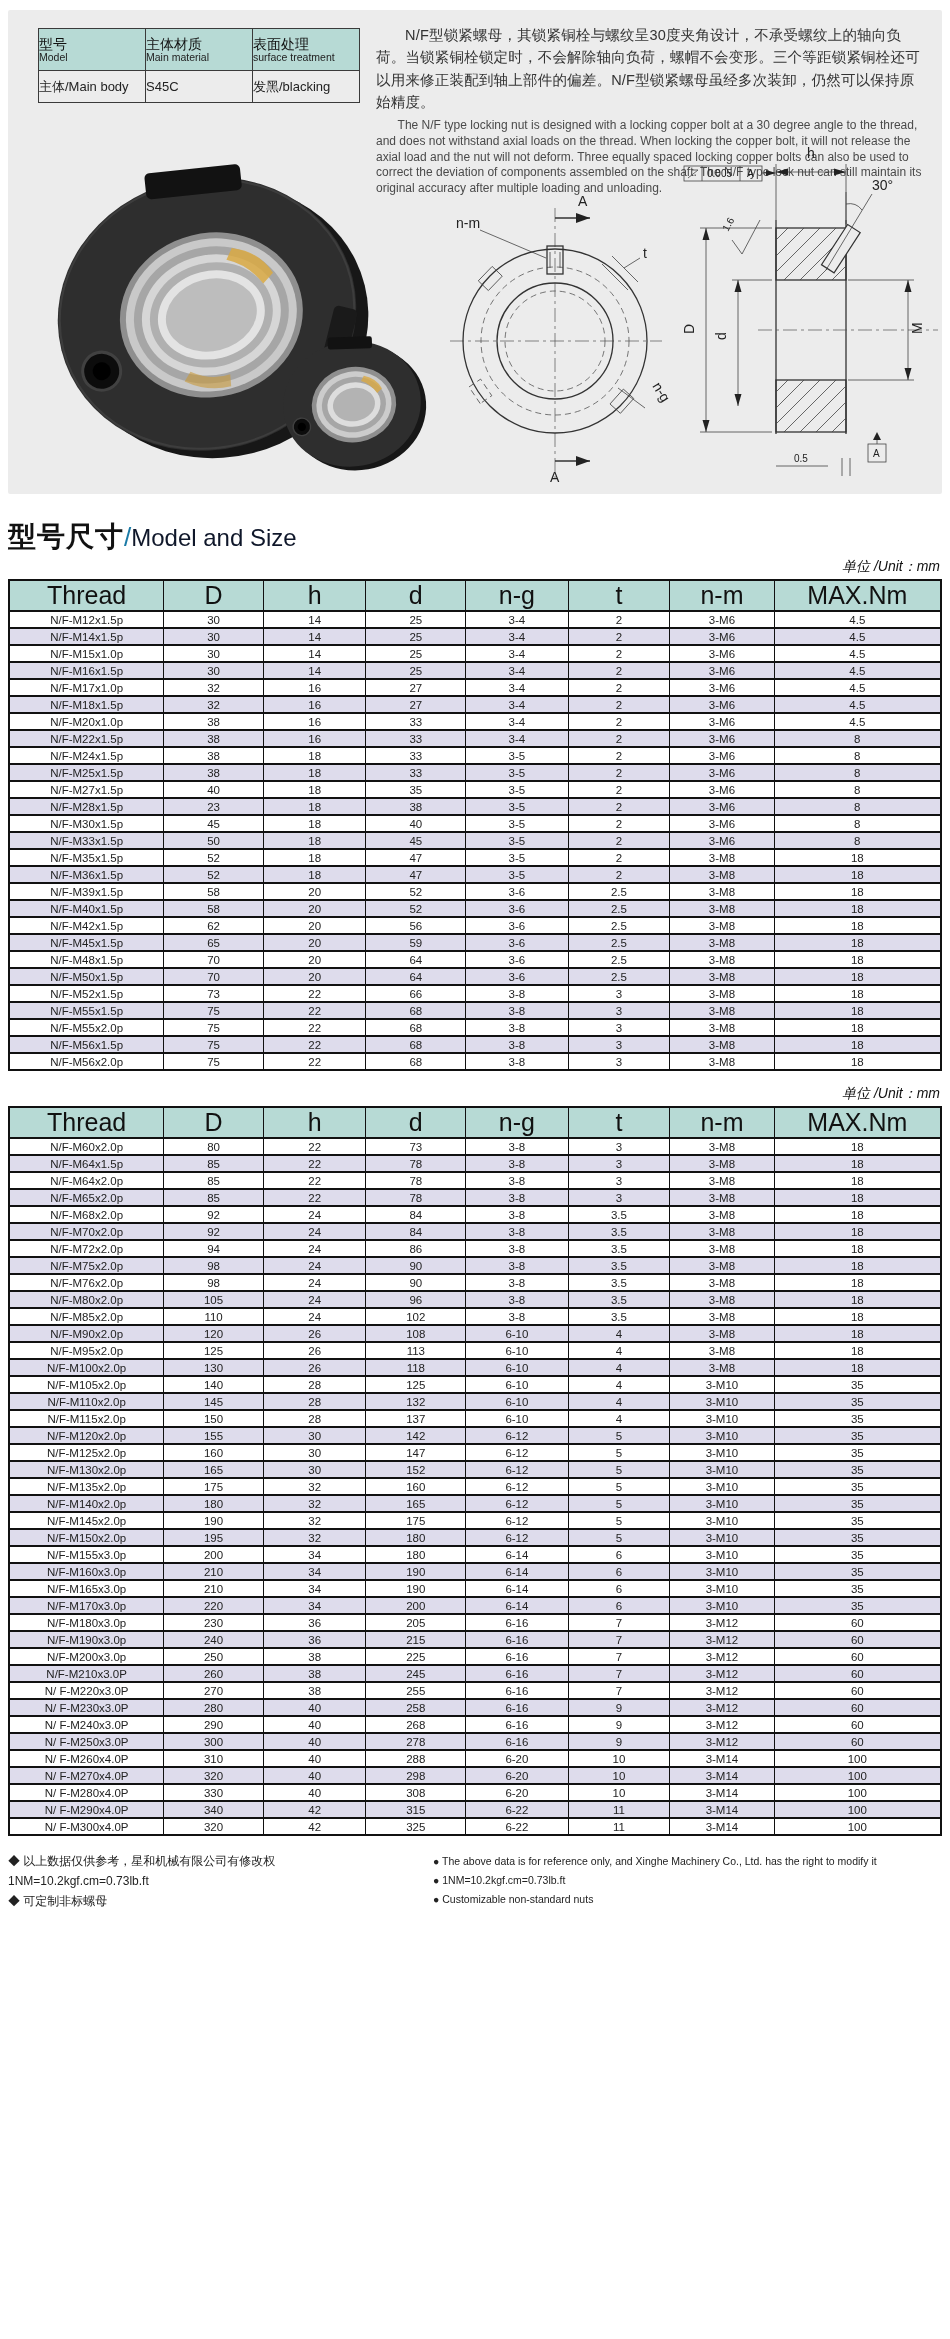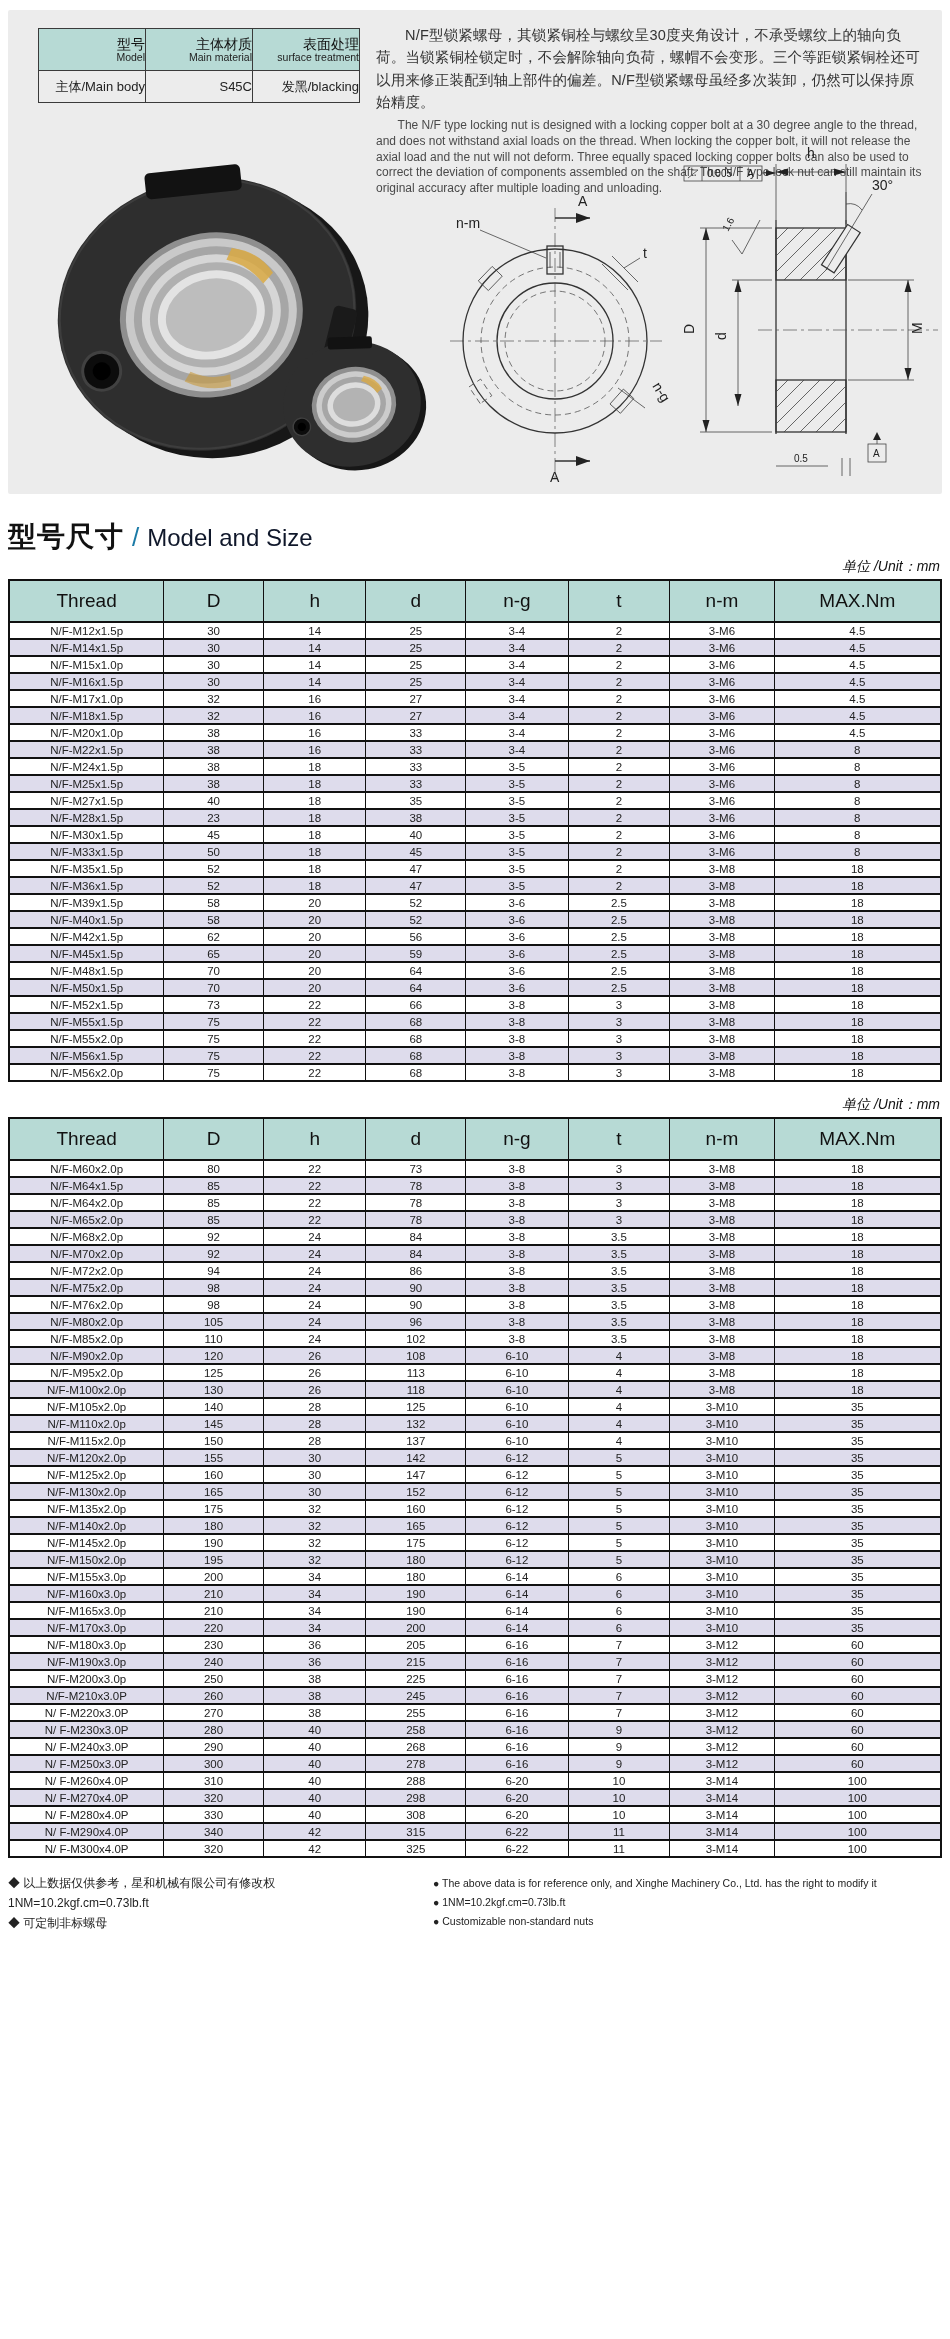--- a/index.html
+++ b/index.html
@@ -12,21 +12,21 @@
   
   .panel-top {
     position:relative; margin:10px 8px 0 8px; height:484px;
     background:#ececec; border-radius:2px; overflow:hidden;
   }
   .spec-table {
     position:absolute; left:30px; top:18px; width:322px;
     border-collapse:collapse; table-layout:fixed;
   }
   .spec-table th, .spec-table td {
-    border:1.5px solid #3a3a3a; text-align:right; vertical-align:middle;
+    border:1.5px solid #3a3a3a; text-align:left; vertical-align:middle;
   }
   .spec-table th { background:#b7dad5; height:42px; font-weight:400; }
   .spec-table td { height:32px; font-size:13px; background:#ececec; }
   .spec-zh { display:block; font-size:14px; color:#111; line-height:1.15; }
   .spec-en { display:block; font-size:10.5px; color:#222; line-height:1.1; }
   .desc { position:absolute; left:368px; right:14px; top:14px; }
   .desc-zh {
     font-size:14.5px; line-height:1.55; color:#333;
     text-indent:2em; letter-spacing:0.2px;
   }
@@ -39,31 +39,31 @@
   .front-view { position:absolute; left:432px; top:28px; }
   .side-view  { position:absolute; left:668px; top:0px; }
   .draw-label { font-size:14px; fill:#222; font-family:"Liberation Sans",sans-serif; }
   .draw-label-sm { font-size:10px; fill:#222; font-family:"Liberation Sans",sans-serif; }
   .thin  { stroke:#444; stroke-width:0.8; fill:none; }
   .med   { stroke:#333; stroke-width:1.3; fill:none; }
   .cl    { stroke:#555; stroke-width:0.7; fill:none; stroke-dasharray:14 4 3 4; }
   .dash  { stroke:#555; stroke-width:0.8; fill:none; stroke-dasharray:6 4; }
   .arrowhead { fill:#222; stroke:none; }
   
-  .title-row { margin:24px 8px 0 8px; display:flex; align-items:baseline; gap:8px; }
+  .title-row { margin:24px 8px 0 8px; display:flex; align-items:baseline; gap:0; }
   .title-zh { font-size:28px; font-weight:bold; color:#111; letter-spacing:1px; }
   .title-sep { font-size:26px; color:#1a7aa6; font-weight:300; }
   .title-en { font-size:24px; color:#0f172a; }
   .unit-row { margin:2px 10px 3px 8px; text-align:right; font-size:14px; color:#111;font-style:italic; }
   .unit-row.second { margin-top:14px; }
   
   table.size { width:934px; margin:0 8px; border-collapse:collapse; table-layout:fixed; }
   table.size { border:2.5px solid #111; }
   table.size th {
-    background:#b7dad5; height:42px; font-size:19px; font-weight:400; color:#111;
+    background:#b7dad5; height:28px; font-size:25px; font-weight:400; color:#111;
     border:1.5px solid #111; border-bottom-width:2.5px;
   }
   table.size td {
     height:17px; padding:1.5px 2px; font-size:11.5px; color:#222; text-align:center;
     border-left:1.3px solid #111; border-right:1.3px solid #111;
     border-top:2px solid #111; border-bottom:2px solid #111;
     white-space:nowrap; overflow:hidden;
   }
   table.size tbody tr:nth-child(even) td { background:#dedcec; }
   table.size tbody tr:nth-child(odd)  td { background:#ffffff; }

